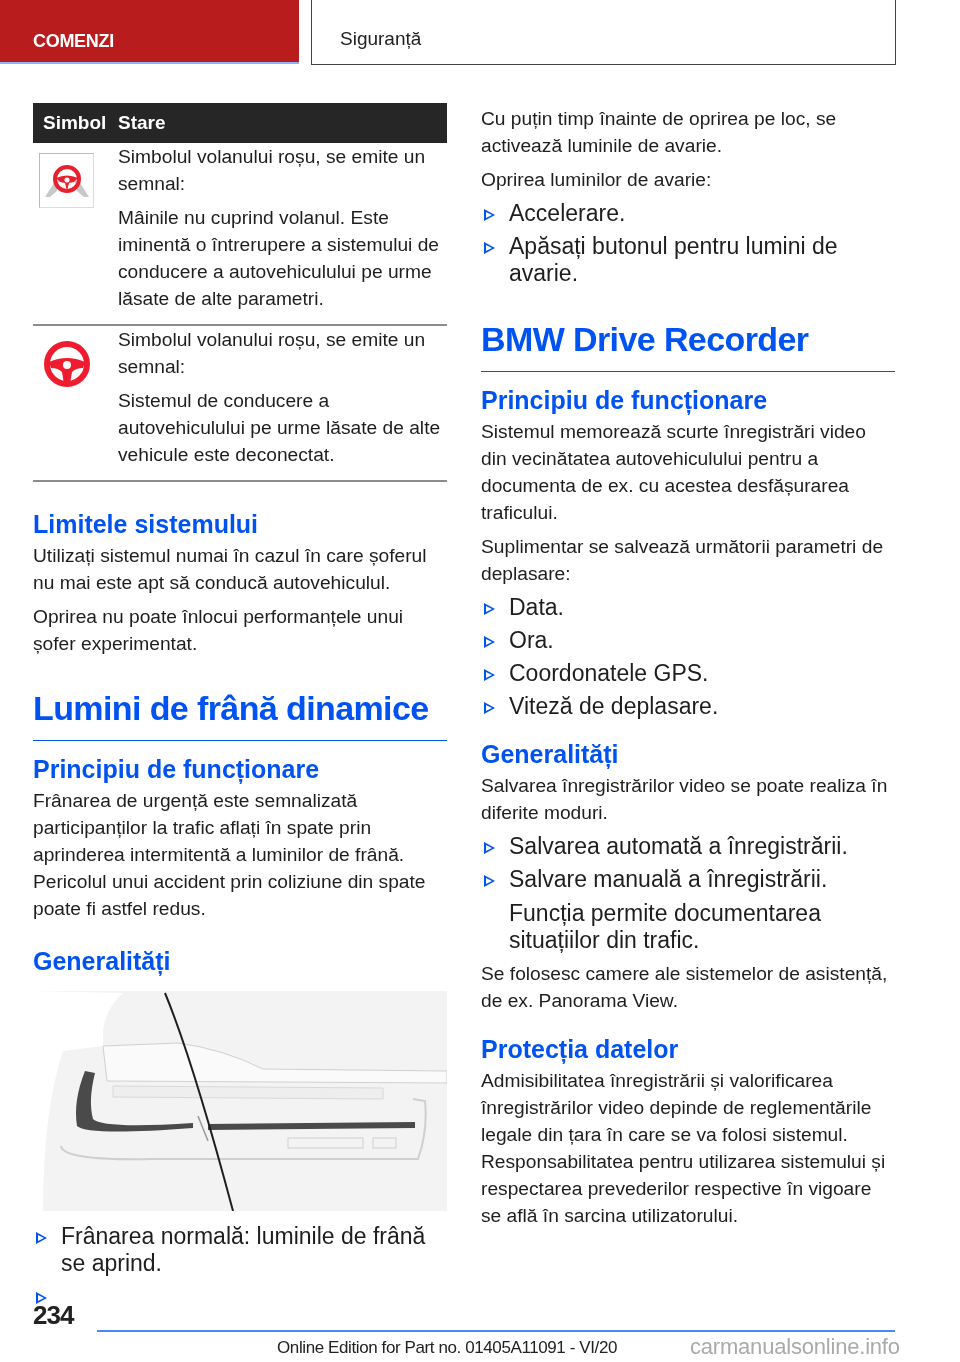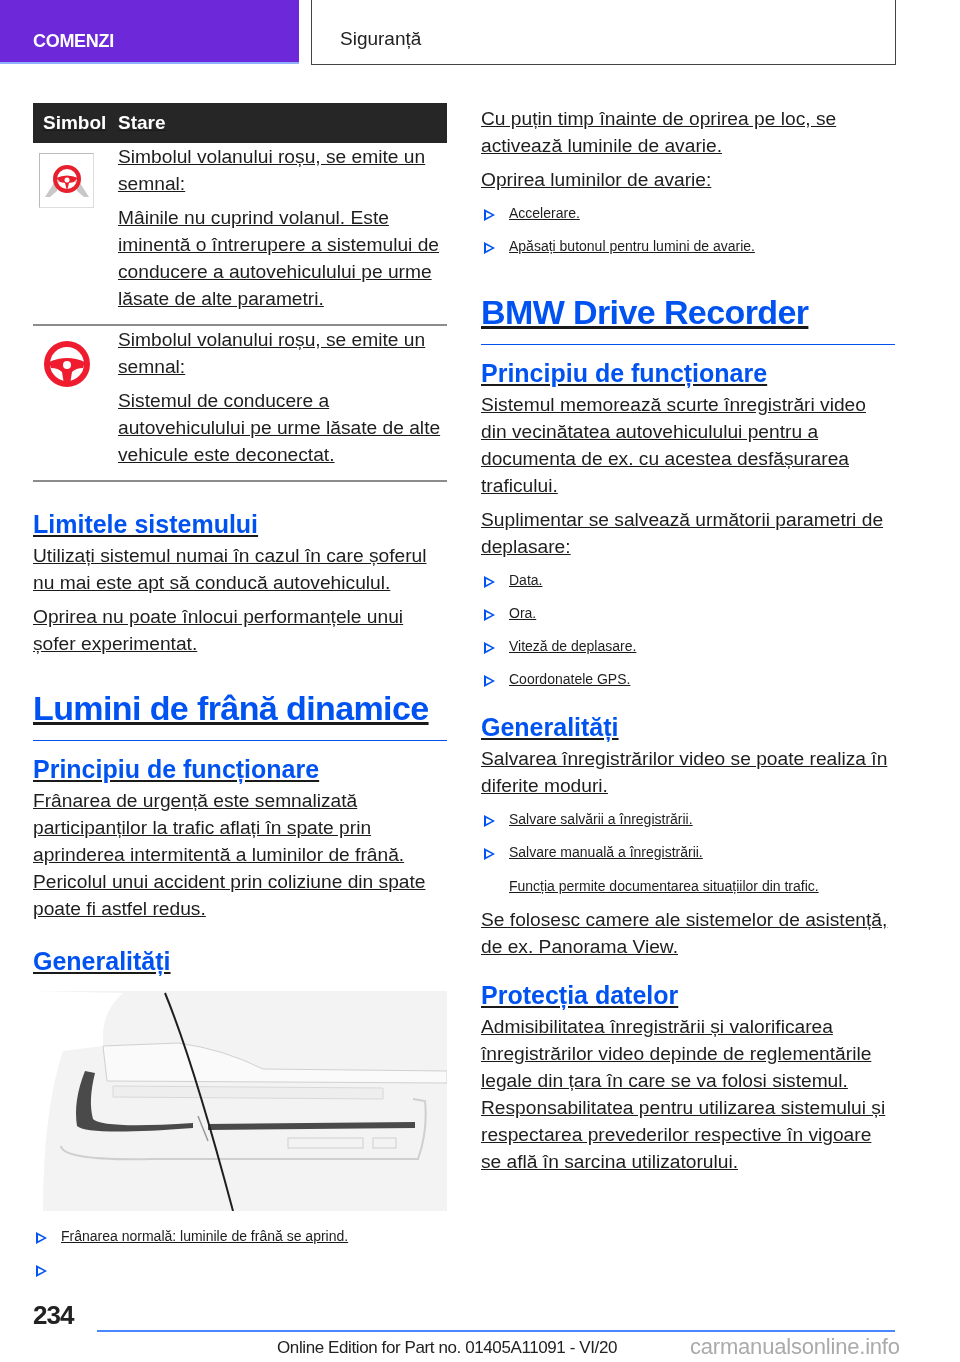--- a/index.html
+++ b/index.html
@@ -1,35 +1,35 @@
 <!DOCTYPE html>
 <html><head>
 <meta charset="utf-8">
 <style>
   * { box-sizing: border-box; margin: 0; padding: 0; }
   html, body { width: 960px; height: 1362px; background: #ffffff; overflow: hidden; }
   body { font-family: "Liberation Sans", "DejaVu Sans", sans-serif; color: #1a1a1a; position: relative; }
 
   .header-tab {
     position: absolute; left: 0; top: 0; width: 299px; height: 64px;
-    background: #6d28d9; border-bottom: 2px solid #8fb0ff;
+    background: #b91c1c; border-bottom: 2px solid #8fb0ff;
   }
   .header-tab span {
     position: absolute; left: 33px; top: 31px; color: #fff; font-weight: bold;
     font-size: 18px; letter-spacing: -0.3px;
   }
   .header-title-box {
     position: absolute; left: 311px; top: -2px; width: 585px; height: 67px;
     border: 1.5px solid #444; border-top: none; background: #fff;
   }
   .header-title-box span {
     position: absolute; left: 14px; top: 30px; font-size: 19px; color: #222; margin-left: 14px;
   }
 
-  .col { position: absolute; text-decoration: underline; }
+  .col { position: absolute; }
   .col-left { left: 33px; top: 103px; width: 414px; }
   .col-right { left: 481px; top: 103px; width: 414px; }
 
   p.body { font-size: 19.2px; line-height: 27px; color: #1e1e1e; margin-bottom: 7px; }
 
   table.sym { width: 414px; border-collapse: collapse; }
   table.sym th {
     background: #262626; color: #fff; font-weight: bold; font-size: 19px;
     text-align: left; height: 40px; padding: 0;
   }
@@ -47,21 +47,21 @@
   }
   .icon-plain { margin-left: 10px; margin-top: 4px; }
 
   h2.sec { font-size: 25px; font-weight: bold; color: #0053f0; margin-bottom: 2px; line-height: 32px; }
   h1.chap {
     font-size: 34px; font-weight: bold; color: #0053f0; letter-spacing: -0.6px;
     line-height: 44px; border-bottom: 1.5px solid #0053f0; padding-bottom: 10px; margin-bottom: 12px;
   }
 
   ul.tri { list-style: none; margin-bottom: 6px; }
-  ul.tri li { position: relative; padding-left: 28px; font-size: 14px; line-height: 27px; margin-bottom: 6px; color: #1e1e1e; }
+  ul.tri li { position: relative; padding-left: 28px; font-size: 23px; line-height: 27px; margin-bottom: 6px; color: #1e1e1e; }
   ul.tri li .tri-icon {
     position: absolute; left: 3px; top: 9px; width: 0; height: 0;
     border-left: 11px solid #0053f0; border-top: 6px solid transparent; border-bottom: 6px solid transparent;
   }
   ul.tri li .tri-icon::after {
     content: ""; position: absolute; left: -9px; top: -3px; width: 0; height: 0;
     border-left: 6px solid #fff; border-top: 3px solid transparent; border-bottom: 3px solid transparent;
   }
   ul.tri li p.sub { margin-top: 7px; }
 
@@ -180,31 +180,31 @@
   </ul>
 
   <div style="height:24px"></div>
   <h1 class="chap">BMW Drive Recorder</h1>
   <h2 class="sec">Principiu de funcționare</h2>
   <p class="body">Sistemul memorează scurte înregistrări video din vecinătatea autovehiculului pentru a documenta de ex. cu acestea desfășurarea traficului.</p>
   <p class="body">Suplimentar se salvează următorii parametri de deplasare:</p>
   <ul class="tri">
     <li><span class="tri-icon"></span><span>Data.</span></li>
     <li><span class="tri-icon"></span><span>Ora.</span></li>
+    <li><span class="tri-icon"></span><span>Coordonatele GPS.</span></li>
     <li><span class="tri-icon"></span><span>Viteză de deplasare.</span></li>
-    <li><span class="tri-icon"></span><span>Coordonatele GPS.</span></li>
   </ul>
 
   <div style="height:12px"></div>
   <h2 class="sec">Generalități</h2>
   <p class="body">Salvarea înregistrărilor video se poate realiza în diferite moduri.</p>
   <ul class="tri">
     <li>
       <span class="tri-icon"></span>
-      <span>Salvare salvării a înregistrării.</span>
+      <span>Salvarea automată a înregistrării.</span>
     </li>
     <li>
       <span class="tri-icon"></span>
       <span>Salvare manuală a înregistrării.</span>
       <p class="sub">Funcția permite documentarea situațiilor din trafic.</p>
     </li>
   </ul>
   <p class="body">Se folosesc camere ale sistemelor de asistență, de ex. Panorama View.</p>
 
   <div style="height:12px"></div>

